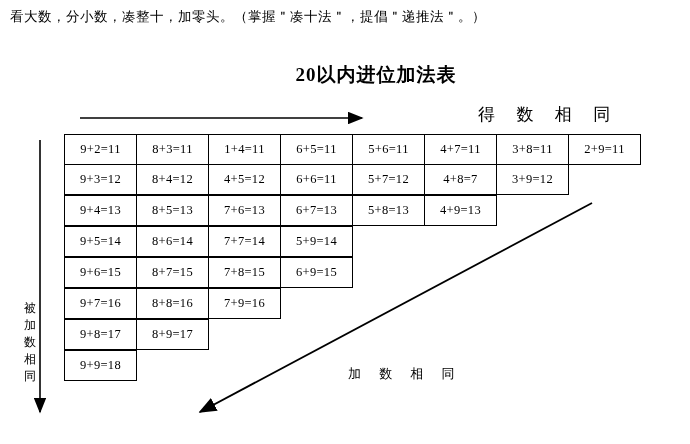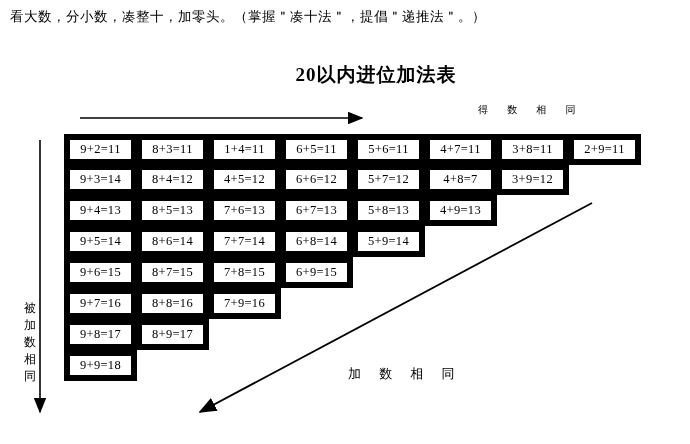--- a/index.html
+++ b/index.html
@@ -49,41 +49,41 @@
     left: 64px;
     top: 134px;
   }
   .row {
     display: flex;
     height: 31px;
   }
   .cell {
     width: 73px;
     height: 31px;
-    border: 6px solid #000000;
+    border: 1px solid #000000;
     margin-left: -1px;
     margin-top: -1px;
     box-sizing: border-box;
     display: flex;
     align-items: center;
     justify-content: center;
     font-size: 12.5px;
     font-family: "Liberation Serif", "DejaVu Serif", serif;
     background: #fff;
     letter-spacing: 0.3px;
   }
   .row .cell:first-child { margin-left: 0; }
   .row:first-child .cell { margin-top: 0; }
 
   
   .label-top-right {
     position: absolute;
     left: 478px;
     top: 103px;
-    font-size: 10px;
+    font-size: 17px;
     letter-spacing: 8px;
     font-family: "DejaVu Sans", "Liberation Sans", sans-serif;
   }
   .label-bottom-mid {
     position: absolute;
     left: 348px;
     top: 334px;
     font-size: 13px;
     letter-spacing: 7px;
     font-family: "DejaVu Sans", "Liberation Sans", sans-serif;
@@ -140,41 +140,40 @@
       <div class="cell">9+2=11</div>
       <div class="cell">8+3=11</div>
       <div class="cell">1+4=11</div>
       <div class="cell">6+5=11</div>
       <div class="cell">5+6=11</div>
       <div class="cell">4+7=11</div>
       <div class="cell">3+8=11</div>
       <div class="cell">2+9=11</div>
     </div>
     <div class="row">
-      <div class="cell">9+3=14</div>
+      <div class="cell">9+3=12</div>
       <div class="cell">8+4=12</div>
       <div class="cell">4+5=12</div>
-      <div class="cell">6+6=12</div>
+      <div class="cell">6+6=11</div>
       <div class="cell">5+7=12</div>
       <div class="cell">4+8=7</div>
       <div class="cell">3+9=12</div>
     </div>
     <div class="row">
       <div class="cell">9+4=13</div>
       <div class="cell">8+5=13</div>
       <div class="cell">7+6=13</div>
       <div class="cell">6+7=13</div>
       <div class="cell">5+8=13</div>
       <div class="cell">4+9=13</div>
     </div>
     <div class="row">
       <div class="cell">9+5=14</div>
       <div class="cell">8+6=14</div>
       <div class="cell">7+7=14</div>
-      <div class="cell">6+8=14</div>
       <div class="cell">5+9=14</div>
     </div>
     <div class="row">
       <div class="cell">9+6=15</div>
       <div class="cell">8+7=15</div>
       <div class="cell">7+8=15</div>
       <div class="cell">6+9=15</div>
     </div>
     <div class="row">
       <div class="cell">9+7=16</div>

